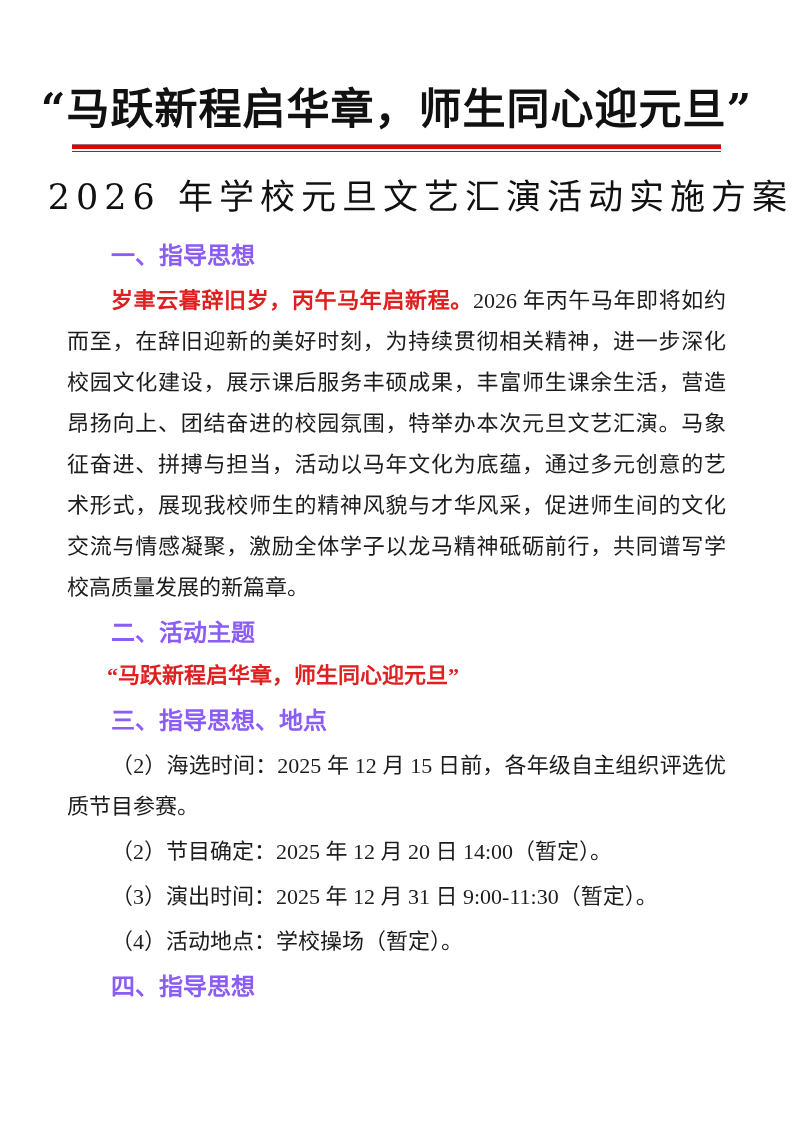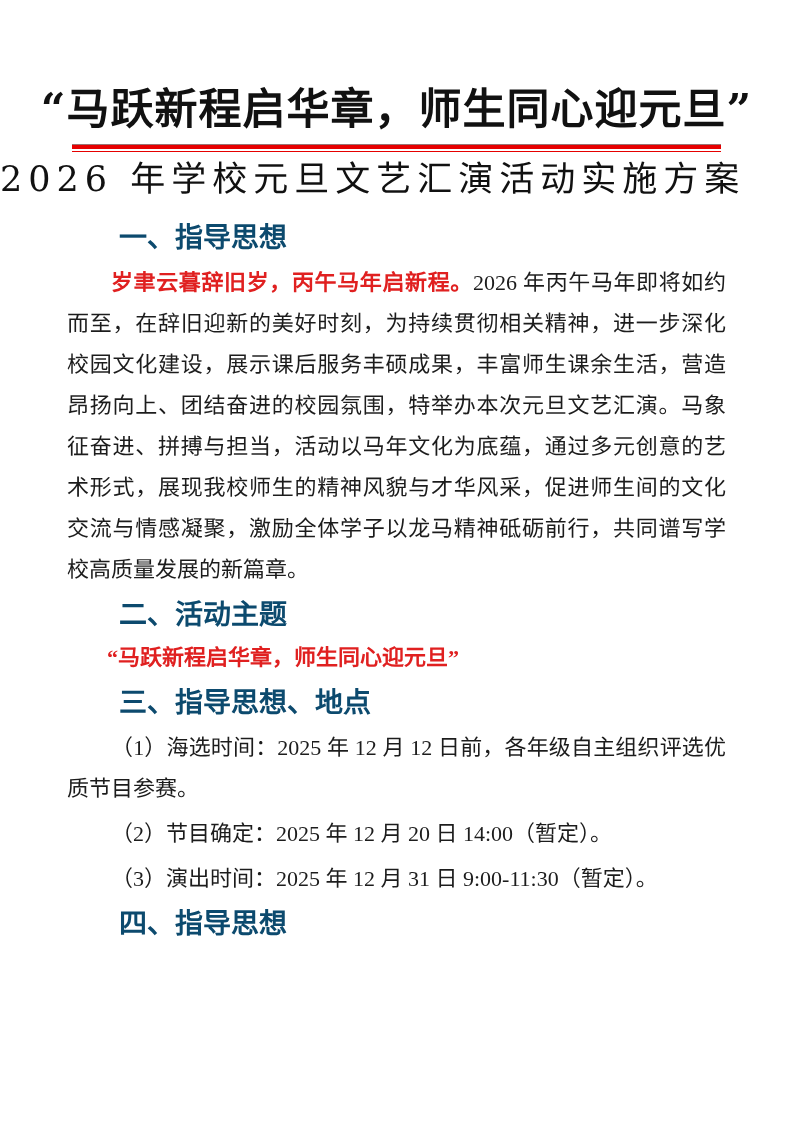--- a/index.html
+++ b/index.html
@@ -36,45 +36,45 @@
     border-top: 4px solid #e60000;
     box-shadow: 0 -1px 0 rgba(70, 0, 0, 0.55);
   }
   .rule-thin {
     height: 0;
     border-top: 1px solid #e60000;
     margin-top: 2px;
   }
   
   .main-title {
-    margin-top: 6px;
-    text-align: left;
+    margin-top: 24px;
+    text-align: right;
     font-size: 35px;
     font-weight: 400;
     letter-spacing: 6px;
     line-height: 1.25;
     color: #111111;
     font-family: "DejaVu Serif", serif;
     white-space: nowrap;
   }
   
   .content {
     margin: 15px 63px 0 63px;
     font-size: 22px;
     line-height: 41px;
     text-align: justify;
     text-justify: inter-ideograph;
   }
   .sec-heading {
     margin: 4px 0 0 0;
-    font-size: 28px;
+    font-size: 24px;
     font-weight: 700;
     text-indent: 2em;
     line-height: 41px;
-    color: #0c4a6e;
+    color: #8b5cf6;
     font-family: "Liberation Sans", sans-serif;
   }
   .para {
     margin: 4px;
     text-indent: 2em;
   }
   .red-script {
     color: #e02020;
     font-weight: 700;
   }
@@ -104,24 +104,25 @@
     <h2 class="sec-heading">一、指导思想</h2>
 
     <p class="para"><span class="red-script">岁聿云暮辞旧岁，丙午马年启新程。</span><span>2026 年丙午马年即将如约而至，在辞旧迎新的美好时刻，为持续贯彻相关精神，进一步深化校园文化建设，展示课后服务丰硕成果，丰富师生课余生活，营造昂扬向上、团结奋进的校园氛围，特举办本次元旦文艺汇演。马象征奋进、拼搏与担当，活动以马年文化为底蕴，通过多元创意的艺术形式，展现我校师生的精神风貌与才华风采，促进师生间的文化交流与情感凝聚，激励全体学子以龙马精神砥砺前行，共同谱写学校高质量发展的新篇章。</span></p>
 
     <h2 class="sec-heading">二、活动主题</h2>
 
     <p class="theme-line">“马跃新程启华章，师生同心迎元旦”</p>
 
     <h2 class="sec-heading">三、指导思想、地点</h2>
 
-    <p class="para">（1）海选时间：2025 年 12 月 12 日前，各年级自主组织评选优质节目参赛。</p>
+    <p class="para">（2）海选时间：2025 年 12 月 15 日前，各年级自主组织评选优质节目参赛。</p>
 
     <p class="para">（2）节目确定：2025 年 12 月 20 日 14:00（暂定）。</p>
 
     <p class="para">（3）演出时间：2025 年 12 月 31 日 9:00-11:30（暂定）。</p>
 
+    <p class="para">（4）活动地点：学校操场（暂定）。</p>
 
     <h2 class="sec-heading">四、指导思想</h2>
 
 
   </div>
 </div>
 
 </body></html>

